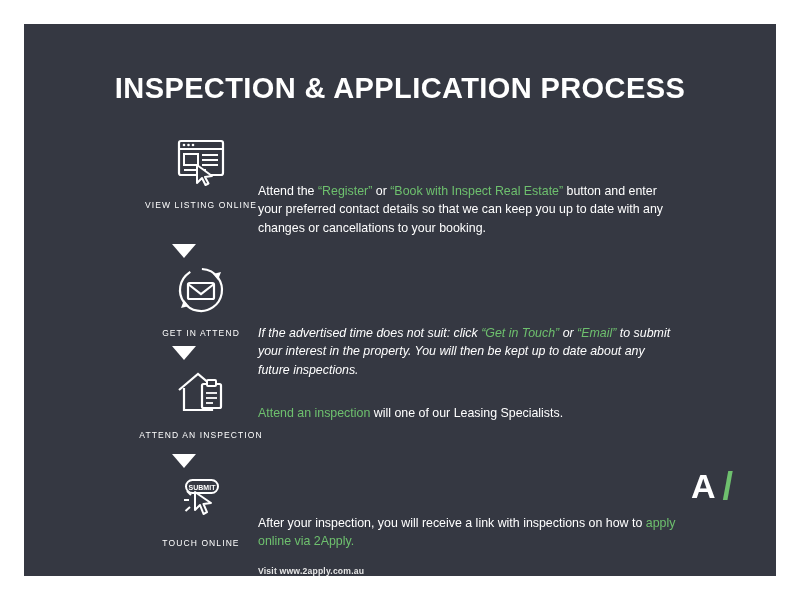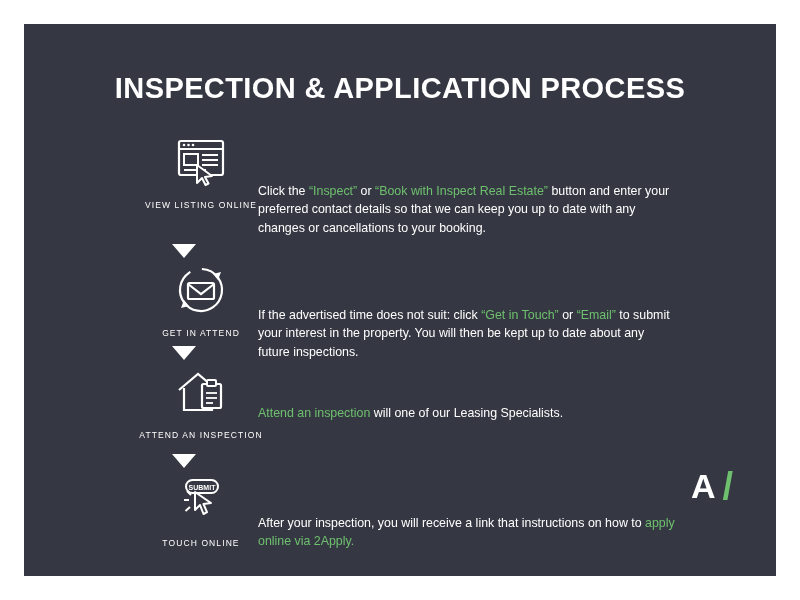--- a/index.html
+++ b/index.html
@@ -127,21 +127,21 @@
             <line x1="29" y1="18" x2="45" y2="18" stroke="#ffffff" stroke-width="2"></line>
             <line x1="29" y1="23" x2="45" y2="23" stroke="#ffffff" stroke-width="2"></line>
             <line x1="29" y1="28" x2="45" y2="28" stroke="#ffffff" stroke-width="2"></line>
             <line x1="11" y1="33" x2="33" y2="33" stroke="#ffffff" stroke-width="2"></line>
             <path d="M24 28 L24 46 L29 41 L32.5 48 L35.5 46.5 L32 40 L39 39 Z" fill="#353842" stroke="#ffffff" stroke-width="2" stroke-linejoin="round"></path>
           </svg>
         </div>
         <div class="icon-caption">VIEW LISTING ONLINE</div>
       </div>
       <div class="step-text" style="top:48px;">
-        <span>Click the </span><span class="green">“Inspect”</span><span> or </span><span class="green">“Book with Inspect Real Estate”</span><span> button and enter your preferred contact details so that we can keep you up to date with any changes or cancellations to your booking.</span>
+        <span>Attend the </span><span class="green">“Register”</span><span> or </span><span class="green">“Book with Inspect Real Estate”</span><span> button and enter your preferred contact details so that we can keep you up to date with any changes or cancellations to your booking.</span>
       </div>
     </div>
 
     <div class="arrow" style="top:110px;">
       <svg width="24" height="14" viewBox="0 0 24 14">
           <polygon points="0,0 24,0 12,14" fill="#ffffff"></polygon>
         </svg>
     </div>
 
     <div class="step" style="top:128px;">
@@ -150,21 +150,21 @@
           <svg width="56" height="52" viewBox="0 0 56 52">
             <circle cx="28" cy="26" r="21" fill="none" stroke="#ffffff" stroke-width="2.2" stroke-dasharray="100 12" transform="rotate(-35 28 26)"></circle>
             <polygon points="40,10 48,8 45,16" fill="#ffffff"></polygon>
             <polygon points="16,42 8,44 11,36" fill="#ffffff"></polygon>
             <rect x="15" y="19" width="26" height="16" rx="1.5" fill="none" stroke="#ffffff" stroke-width="2.2"></rect>
             <polyline points="15,20 28,30 41,20" fill="none" stroke="#ffffff" stroke-width="2.2"></polyline>
           </svg>
         </div>
         <div class="icon-caption">GET IN ATTEND</div>
       </div>
-      <div class="step-text" style="top:44px;">
+      <div class="step-text" style="top:62px;font-style:italic;">
         <span>If the advertised time does not suit: click </span><span class="green">“Get in Touch”</span><span> or </span><span class="green">“Email”</span><span> to submit your interest in the property. You will then be kept up to date about any future inspections.</span>
       </div>
     </div>
 
     <div class="arrow" style="top:212px;">
       <svg width="24" height="14" viewBox="0 0 24 14">
           <polygon points="0,0 24,0 12,14" fill="#ffffff"></polygon>
         </svg>
     </div>
 
@@ -202,21 +202,22 @@
             <text x="31" y="15.5" font-family="Liberation Sans, sans-serif" font-size="7" font-weight="bold" fill="#ffffff" text-anchor="middle">SUBMIT</text>
             <path d="M24 18 L24 36 L29 31 L32.5 40 L36 38.2 L32.5 30 L40 29 Z" fill="#353842" stroke="#ffffff" stroke-width="2" stroke-linejoin="round"></path>
             <line x1="18" y1="26" x2="13" y2="26" stroke="#ffffff" stroke-width="2"></line>
             <line x1="19" y1="33" x2="14.5" y2="37" stroke="#ffffff" stroke-width="2"></line>
             <line x1="20" y1="21" x2="16" y2="17" stroke="#ffffff" stroke-width="2"></line>
           </svg>
         </div>
         <div class="icon-caption">TOUCH ONLINE</div>
       </div>
       <div class="step-text" style="top:42px;">
-        <span>After your inspection, you will receive a link that instructions on how to </span><span class="green">apply online via 2Apply.</span>
+        <span>After your inspection, you will receive a link with inspections on how to </span><span class="green">apply online via 2Apply.</span>
+        <div class="sub-note">Visit www.2apply.com.au</div>
       </div>
     </div>
 
   </div>
 
   <div class="logo">
     <span>A</span>
     <span class="slash">/</span>
   </div>
 

